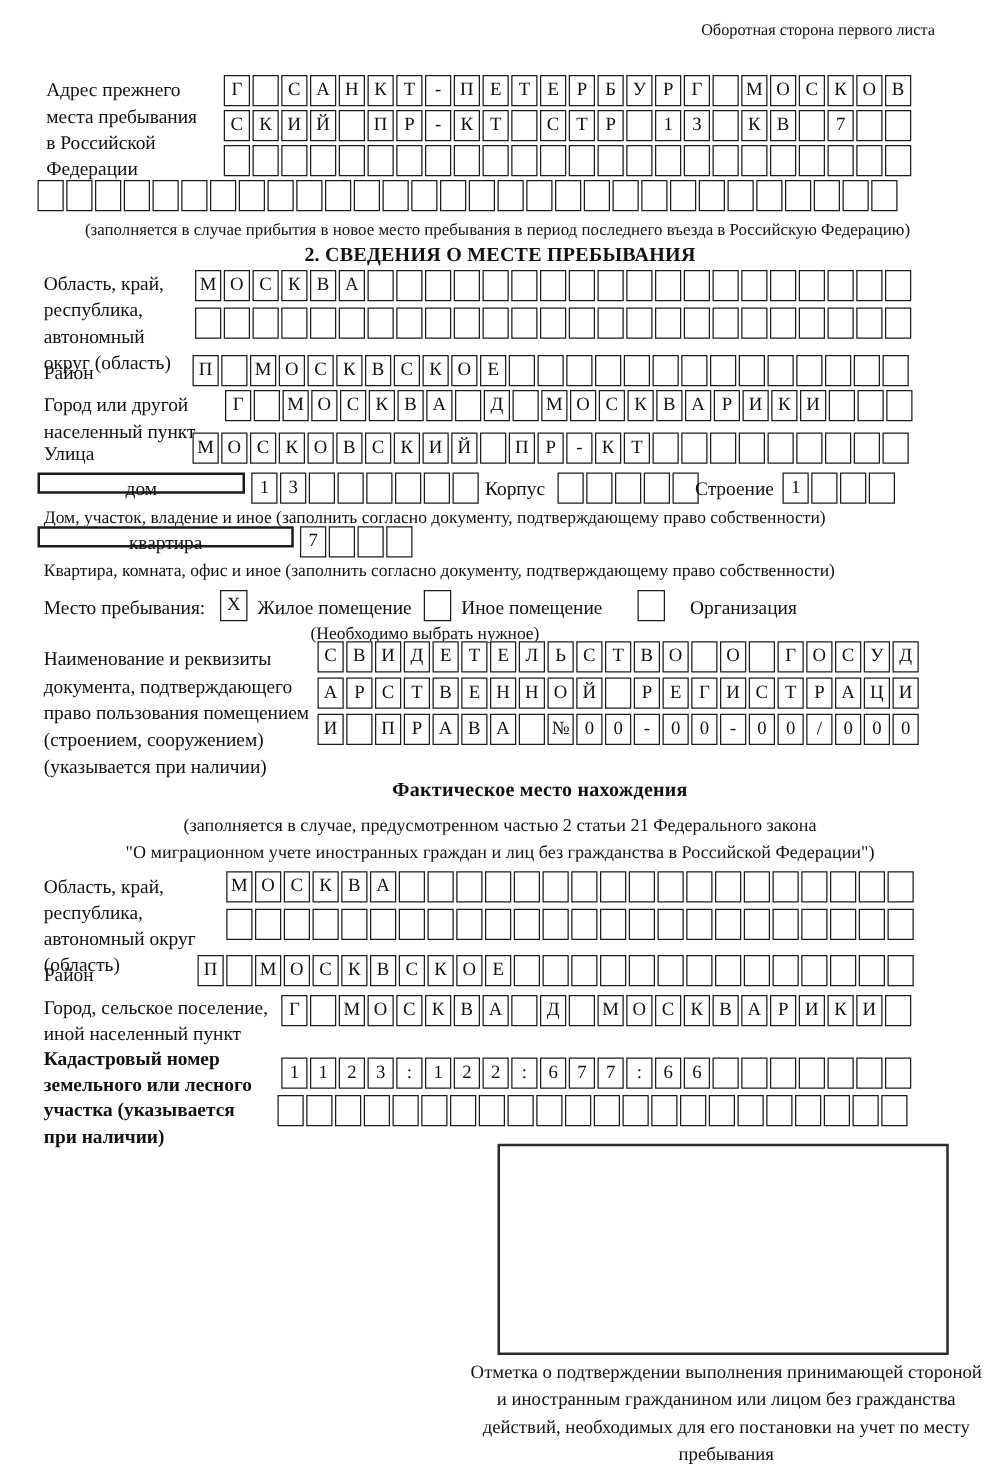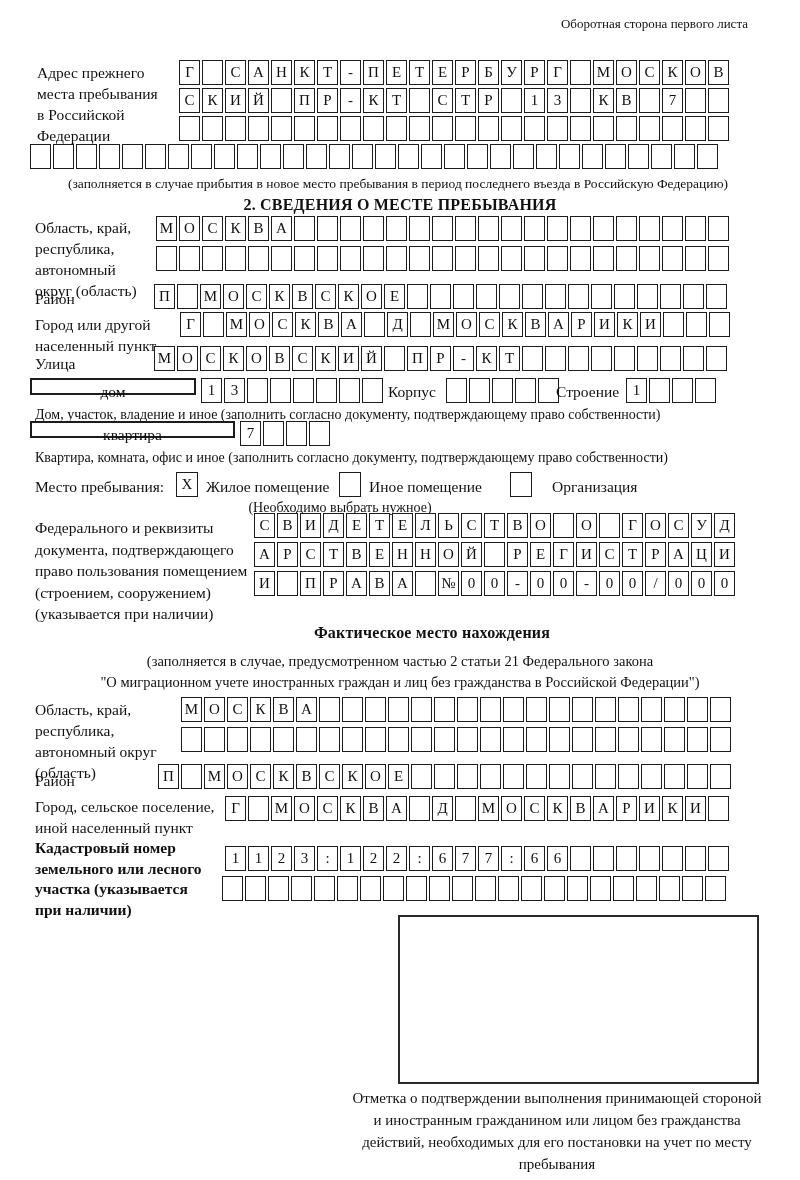--- a/index.html
+++ b/index.html
@@ -74,21 +74,21 @@
 
   <div class="abs lbl" style="left:35px;top:476px;">Место пребывания:</div>
   <div class="chk" style="left:176px;top:472px;">X</div>
   <div class="abs lbl" style="left:206px;top:476px;">Жилое помещение</div>
   <div class="chk" style="left:339px;top:472px;"></div>
   <div class="abs lbl" style="left:369px;top:476px;">Иное помещение</div>
   <div class="chk" style="left:510px;top:472px;"></div>
   <div class="abs lbl" style="left:552px;top:476px;">Организация</div>
   <div class="abs center" style="left:30px;top:500px;width:620px;font-size:14px;">(Необходимо выбрать нужное)</div>
 
-  <div class="abs lbl" style="left:35px;top:517px;width:215px;line-height:21.5px;">Федерального и реквизиты документа, подтверждающего право пользования помещением (строением, сооружением) (указывается при наличии)</div>
+  <div class="abs lbl" style="left:35px;top:517px;width:215px;line-height:21.5px;">Наименование и реквизиты документа, подтверждающего право пользования помещением (строением, сооружением) (указывается при наличии)</div>
   <div class="boxes" style="left:254px;top:513px;"><span class="cell">С</span><span class="cell">В</span><span class="cell">И</span><span class="cell">Д</span><span class="cell">Е</span><span class="cell">Т</span><span class="cell">Е</span><span class="cell">Л</span><span class="cell">Ь</span><span class="cell">С</span><span class="cell">Т</span><span class="cell">В</span><span class="cell">О</span><span class="cell"></span><span class="cell">О</span><span class="cell"></span><span class="cell">Г</span><span class="cell">О</span><span class="cell">С</span><span class="cell">У</span><span class="cell">Д</span></div>
   <div class="boxes" style="left:254px;top:542px;"><span class="cell">А</span><span class="cell">Р</span><span class="cell">С</span><span class="cell">Т</span><span class="cell">В</span><span class="cell">Е</span><span class="cell">Н</span><span class="cell">Н</span><span class="cell">О</span><span class="cell">Й</span><span class="cell"></span><span class="cell">Р</span><span class="cell">Е</span><span class="cell">Г</span><span class="cell">И</span><span class="cell">С</span><span class="cell">Т</span><span class="cell">Р</span><span class="cell">А</span><span class="cell">Ц</span><span class="cell">И</span></div>
   <div class="boxes" style="left:254px;top:571px;"><span class="cell">И</span><span class="cell"></span><span class="cell">П</span><span class="cell">Р</span><span class="cell">А</span><span class="cell">В</span><span class="cell">А</span><span class="cell"></span><span class="cell">№</span><span class="cell">0</span><span class="cell">0</span><span class="cell">-</span><span class="cell">0</span><span class="cell">0</span><span class="cell">-</span><span class="cell">0</span><span class="cell">0</span><span class="cell">/</span><span class="cell">0</span><span class="cell">0</span><span class="cell">0</span></div>
 
   <div class="abs title center" style="left:0;top:624px;width:800px;margin-left:32px;">Фактическое место нахождения</div>
   <div class="abs note-md center" style="left:25px;top:651px;width:750px;">(заполняется в случае, предусмотренном частью 2 статьи 21 Федерального закона</div>
   <div class="abs note-md center" style="left:25px;top:672px;width:750px;">"О миграционном учете иностранных граждан и лиц без гражданства в Российской Федерации")</div>
 
   <div class="abs lbl" style="left:35px;top:699px;width:148px;">Область, край, республика, автономный округ (область)</div>
   <div class="boxes" style="left:181px;top:697px;"><span class="cell">М</span><span class="cell">О</span><span class="cell">С</span><span class="cell">К</span><span class="cell">В</span><span class="cell">А</span><span class="cell"></span><span class="cell"></span><span class="cell"></span><span class="cell"></span><span class="cell"></span><span class="cell"></span><span class="cell"></span><span class="cell"></span><span class="cell"></span><span class="cell"></span><span class="cell"></span><span class="cell"></span><span class="cell"></span><span class="cell"></span><span class="cell"></span><span class="cell"></span><span class="cell"></span><span class="cell"></span></div>
@@ -98,15 +98,15 @@
   <div class="boxes" style="left:158px;top:764px;"><span class="cell">П</span><span class="cell"></span><span class="cell">М</span><span class="cell">О</span><span class="cell">С</span><span class="cell">К</span><span class="cell">В</span><span class="cell">С</span><span class="cell">К</span><span class="cell">О</span><span class="cell">Е</span><span class="cell"></span><span class="cell"></span><span class="cell"></span><span class="cell"></span><span class="cell"></span><span class="cell"></span><span class="cell"></span><span class="cell"></span><span class="cell"></span><span class="cell"></span><span class="cell"></span><span class="cell"></span><span class="cell"></span><span class="cell"></span></div>
 
   <div class="abs lbl" style="left:35px;top:796px;width:195px;">Город, сельское поселение, иной населенный пункт</div>
   <div class="boxes" style="left:225px;top:796px;"><span class="cell">Г</span><span class="cell"></span><span class="cell">М</span><span class="cell">О</span><span class="cell">С</span><span class="cell">К</span><span class="cell">В</span><span class="cell">А</span><span class="cell"></span><span class="cell">Д</span><span class="cell"></span><span class="cell">М</span><span class="cell">О</span><span class="cell">С</span><span class="cell">К</span><span class="cell">В</span><span class="cell">А</span><span class="cell">Р</span><span class="cell">И</span><span class="cell">К</span><span class="cell">И</span><span class="cell"></span></div>
 
   <div class="abs lbl" style="left:35px;top:838px;width:168px;line-height:20.5px;font-weight:bold;">Кадастровый номер земельного или лесного участка (указывается при наличии)</div>
   <div class="boxes" style="left:225px;top:846px;"><span class="cell">1</span><span class="cell">1</span><span class="cell">2</span><span class="cell">3</span><span class="cell">:</span><span class="cell">1</span><span class="cell">2</span><span class="cell">2</span><span class="cell">:</span><span class="cell">6</span><span class="cell">7</span><span class="cell">7</span><span class="cell">:</span><span class="cell">6</span><span class="cell">6</span><span class="cell"></span><span class="cell"></span><span class="cell"></span><span class="cell"></span><span class="cell"></span><span class="cell"></span><span class="cell"></span></div>
   <div class="boxes" style="left:222px;top:876px;"><span class="cell"></span><span class="cell"></span><span class="cell"></span><span class="cell"></span><span class="cell"></span><span class="cell"></span><span class="cell"></span><span class="cell"></span><span class="cell"></span><span class="cell"></span><span class="cell"></span><span class="cell"></span><span class="cell"></span><span class="cell"></span><span class="cell"></span><span class="cell"></span><span class="cell"></span><span class="cell"></span><span class="cell"></span><span class="cell"></span><span class="cell"></span><span class="cell"></span></div>
 
   <div class="stampbox" style="left:398px;top:915px;width:357px;height:165px;"></div>
-  <div class="abs center" style="left:352px;top:1087px;width:410px;font-size:15px;line-height:22px;">Отметка о подтверждении выполнения принимающей стороной и иностранным гражданином или лицом без гражданства действий, необходимых для его постановки на учет по месту пребывания</div>
+  <div class="abs center" style="left:376px;top:1087px;width:410px;font-size:15px;line-height:22px;">Отметка о подтверждении выполнения принимающей стороной и иностранным гражданином или лицом без гражданства действий, необходимых для его постановки на учет по месту пребывания</div>
 
 </div>
 
 </body></html>

